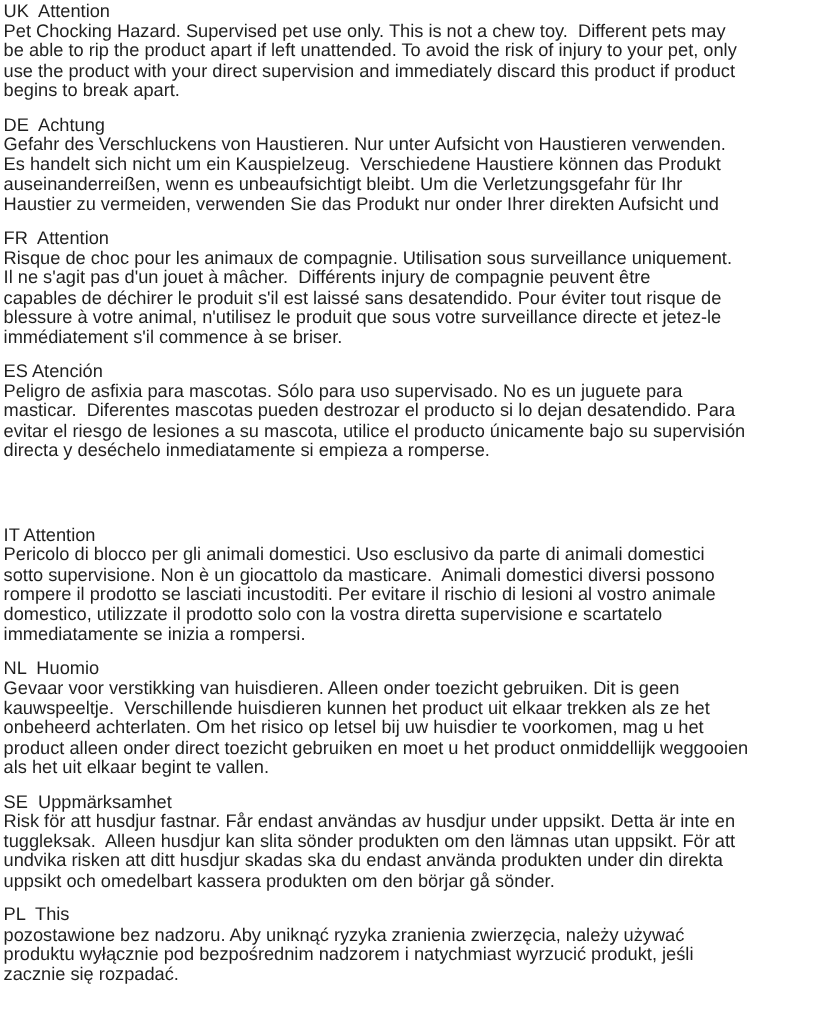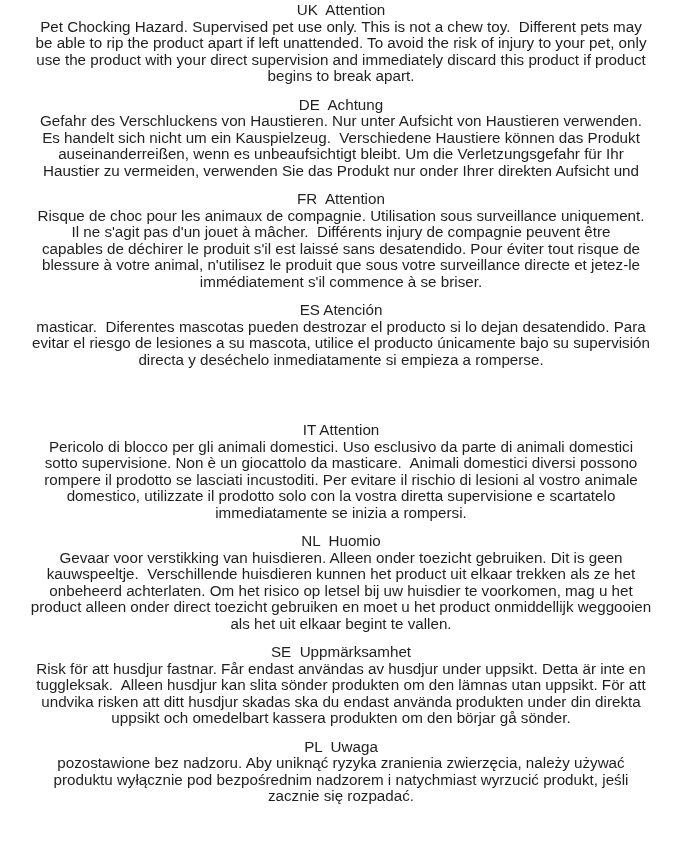--- a/index.html
+++ b/index.html
@@ -14,21 +14,20 @@
       font-family: "Liberation Sans", "DejaVu Sans", sans-serif;
     }
     .doc {
       padding: 2px 0 0 3px;
       font-size: 15.2px;
       line-height: 16.5px;
       color: #1f1f1f;
     }
     .warn-section {
       margin: 0 0 12px 0;
-      text-align: center;
     }
     .warn-section.extra-gap {
       margin-bottom: 54px;
     }
     .warn-heading {
       margin: 0;
       padding: 0;
       font-size: inherit;
       font-weight: 400;
       line-height: inherit;
@@ -59,20 +58,21 @@
     <section class="warn-section">
       <h2 class="warn-heading">FR  Attention</h2>
       <div class="warn-line">Risque de choc pour les animaux de compagnie. Utilisation sous surveillance uniquement.</div>
       <div class="warn-line">Il ne s'agit pas d'un jouet à mâcher.  Différents injury de compagnie peuvent être</div>
       <div class="warn-line">capables de déchirer le produit s'il est laissé sans desatendido. Pour éviter tout risque de</div>
       <div class="warn-line">blessure à votre animal, n'utilisez le produit que sous votre surveillance directe et jetez-le</div>
       <div class="warn-line">immédiatement s'il commence à se briser.</div>
     </section>
     <section class="warn-section extra-gap">
       <h2 class="warn-heading">ES Atención</h2>
+      <div class="warn-line">Peligro de asfixia para mascotas. Sólo para uso supervisado. No es un juguete para</div>
       <div class="warn-line">masticar.  Diferentes mascotas pueden destrozar el producto si lo dejan desatendido. Para</div>
       <div class="warn-line">evitar el riesgo de lesiones a su mascota, utilice el producto únicamente bajo su supervisión</div>
       <div class="warn-line">directa y deséchelo inmediatamente si empieza a romperse.</div>
     </section>
     <section class="warn-section">
       <h2 class="warn-heading">IT Attention</h2>
       <div class="warn-line">Pericolo di blocco per gli animali domestici. Uso esclusivo da parte di animali domestici</div>
       <div class="warn-line">sotto supervisione. Non è un giocattolo da masticare.  Animali domestici diversi possono</div>
       <div class="warn-line">rompere il prodotto se lasciati incustoditi. Per evitare il rischio di lesioni al vostro animale</div>
       <div class="warn-line">domestico, utilizzate il prodotto solo con la vostra diretta supervisione e scartatelo</div>
@@ -87,18 +87,18 @@
       <div class="warn-line">als het uit elkaar begint te vallen.</div>
     </section>
     <section class="warn-section">
       <h2 class="warn-heading">SE  Uppmärksamhet</h2>
       <div class="warn-line">Risk för att husdjur fastnar. Får endast användas av husdjur under uppsikt. Detta är inte en</div>
       <div class="warn-line">tuggleksak.  Alleen husdjur kan slita sönder produkten om den lämnas utan uppsikt. För att</div>
       <div class="warn-line">undvika risken att ditt husdjur skadas ska du endast använda produkten under din direkta</div>
       <div class="warn-line">uppsikt och omedelbart kassera produkten om den börjar gå sönder.</div>
     </section>
     <section class="warn-section">
-      <h2 class="warn-heading">PL  Uwaga</h2>
+      <h2 class="warn-heading">PL  This</h2>
       <div class="warn-line">pozostawione bez nadzoru. Aby uniknąć ryzyka zranienia zwierzęcia, należy używać</div>
       <div class="warn-line">produktu wyłącznie pod bezpośrednim nadzorem i natychmiast wyrzucić produkt, jeśli</div>
       <div class="warn-line">zacznie się rozpadać.</div>
     </section>
   </main>
 
 </body></html>

